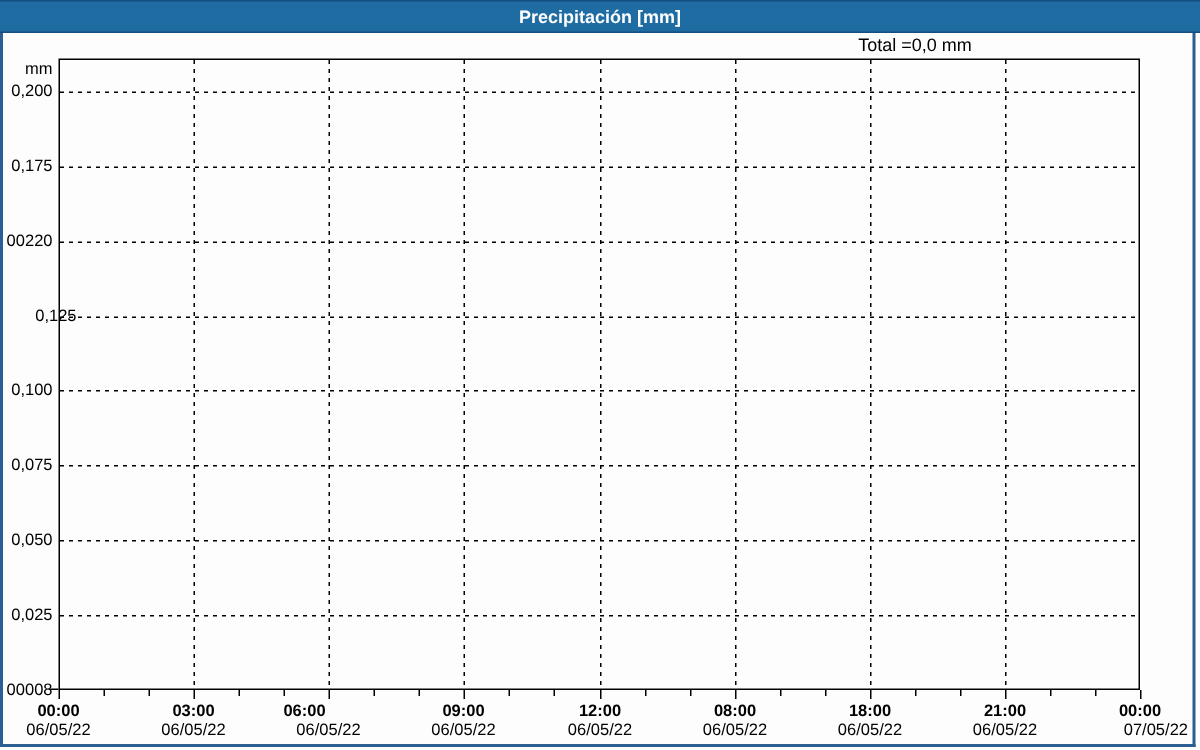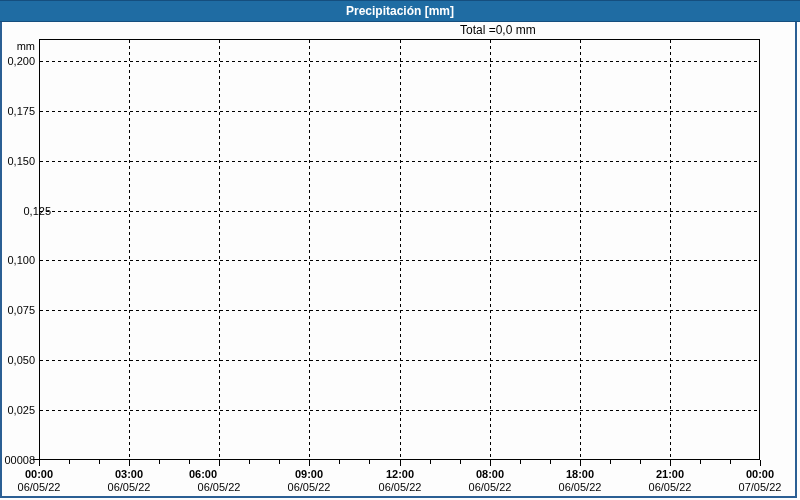--- a/index.html
+++ b/index.html
@@ -22,21 +22,21 @@
   .content{position:absolute;left:0;top:22px;width:800px;height:478px;background:#FDFDFD;}
   .b-left{position:absolute;left:0;top:0;width:2px;height:476px;background:#2B5F94;}
   .b-right{position:absolute;left:795px;top:0;width:2px;height:476px;background:#2B5F94;}
   .b-bottom{position:absolute;left:0;top:474px;width:797px;height:2px;background:#2B5F94;}
   .plot{
     position:absolute;left:39px;top:17px;width:721px;height:421px;
     border:1px solid #000;box-sizing:border-box;background:#FDFDFD;
   }
   .total{
     position:absolute;left:460px;top:1px;width:300px;
-    text-align:left;font-size:12px;color:#000;
+    text-align:center;font-size:12px;color:#000;
   }
   .unit{
     position:absolute;left:0;top:18px;width:35px;
     text-align:right;font-size:11px;color:#000;
   }
   .grid-h{
     position:absolute;left:40px;width:719px;height:1px;
     background:repeating-linear-gradient(90deg,#000 0,#000 3px,transparent 3px,transparent 6px);
   }
   .grid-v{
@@ -65,21 +65,21 @@
     <div class="plot"></div>
     <div class="zero-tick"></div>
     <div class="b-left"></div>
     <div class="b-right"></div>
     <div class="b-bottom"></div>
   <div class="grid-h" style="top: 39px;"></div>
       <div class="ylab" style="top: 33px;">0,200</div>
       <div class="grid-h" style="top: 89px;"></div>
       <div class="ylab" style="top: 83px;">0,175</div>
       <div class="grid-h" style="top: 139px;"></div>
-      <div class="ylab" style="top: 133px;">0,150</div>
+      <div class="ylab" style="top: 133px;">00220</div>
       <div class="grid-h" style="top: 189px;"></div>
       <div class="ylab" style="top: 183px; margin-left: 16px;">0,125</div>
       <div class="grid-h" style="top: 238px;"></div>
       <div class="ylab" style="top: 232px;">0,100</div>
       <div class="grid-h" style="top: 288px;"></div>
       <div class="ylab" style="top: 282px;">0,075</div>
       <div class="grid-h" style="top: 338px;"></div>
       <div class="ylab" style="top: 332px; text-align: right;">0,050</div>
       <div class="grid-h" style="top: 388px;"></div>
       <div class="ylab" style="top: 382px;">0,025</div>
@@ -110,21 +110,21 @@
       <div class="grid-v" style="left: 580px;"></div>
       <div class="xtick" style="left: 580px; height: 6px;"></div>
       <div class="xtime" style="left: 548px;">18:00</div>
       <div class="xdate" style="left: 548px;">06/05/22</div>
       <div class="grid-v" style="left: 670px;"></div>
       <div class="xtick" style="left: 670px; height: 6px;"></div>
       <div class="xtime" style="left: 638px;">21:00</div>
       <div class="xdate" style="left: 638px;">06/05/22</div>
       <div class="xtick" style="left: 760px; height: 6px;"></div>
       <div class="xtime" style="left: 728px;">00:00</div>
-      <div class="xdate" style="left: 728px;">07/05/22</div>
+      <div class="xdate" style="left: 728px; text-align: right;">07/05/22</div>
       <div class="xtick" style="left: 69px; height: 4px;"></div>
       <div class="xtick" style="left: 99px; height: 4px;"></div>
       <div class="xtick" style="left: 159px; height: 4px;"></div>
       <div class="xtick" style="left: 189px; height: 4px;"></div>
       <div class="xtick" style="left: 249px; height: 4px;"></div>
       <div class="xtick" style="left: 279px; height: 4px;"></div>
       <div class="xtick" style="left: 339px; height: 4px;"></div>
       <div class="xtick" style="left: 369px; height: 4px;"></div>
       <div class="xtick" style="left: 430px; height: 4px;"></div>
       <div class="xtick" style="left: 460px; height: 4px;"></div>

